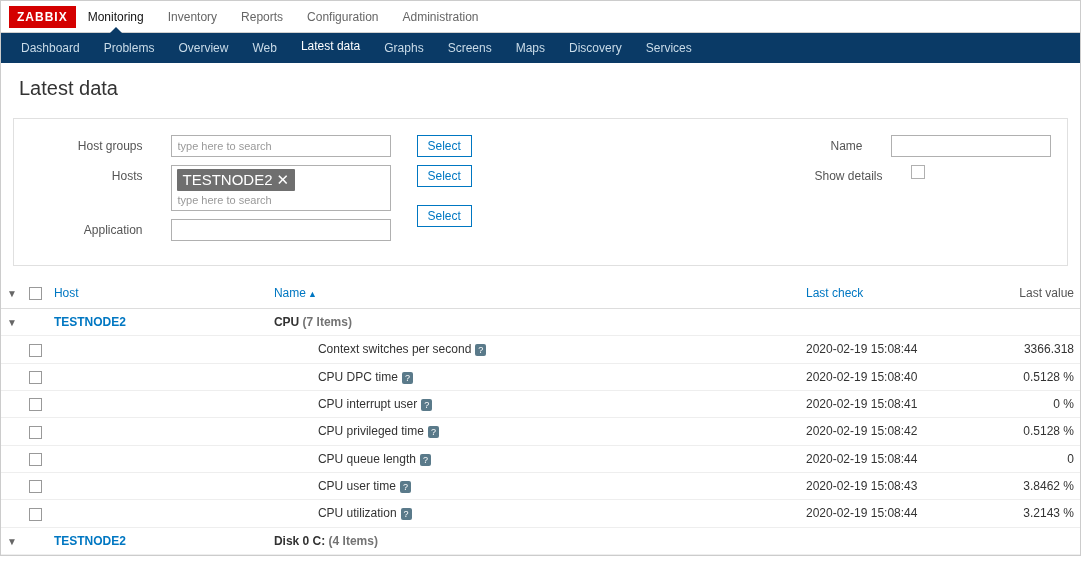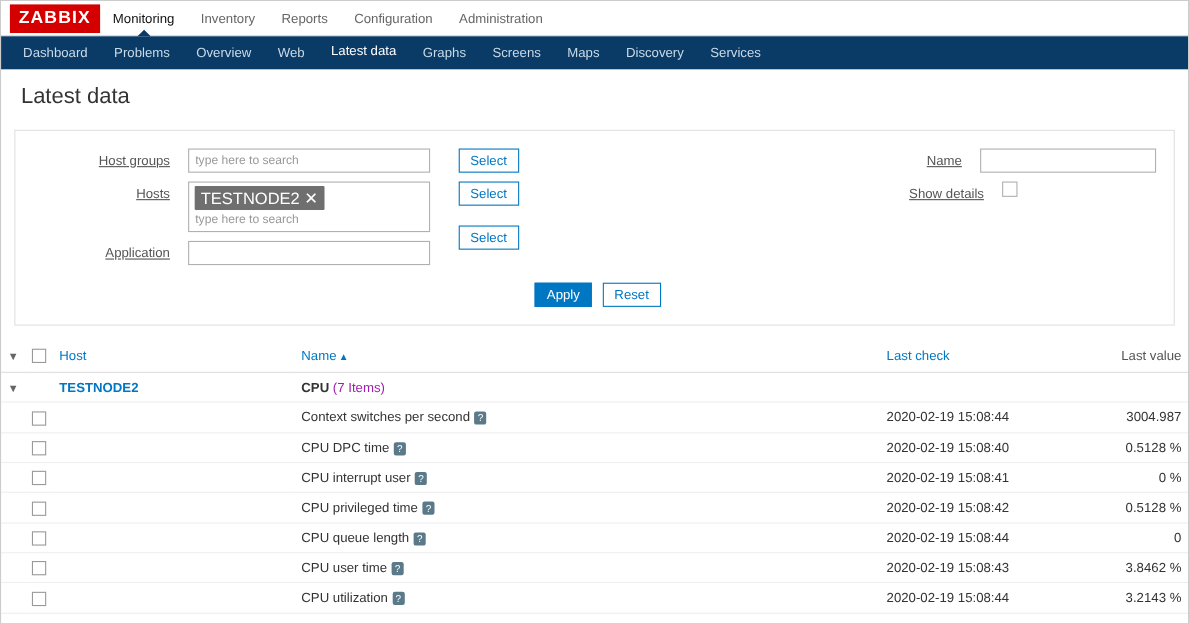--- a/index.html
+++ b/index.html
@@ -1,38 +1,38 @@
 <!DOCTYPE html>
 <html><head>
 <meta charset="utf-8">
 <style>
 * { box-sizing: border-box; margin: 0; padding: 0; }
 body { font-family: Arial, Helvetica, sans-serif; font-size: 12px; color: #333; background: #fff; width: 1081px; }
 .app { border: 1px solid #ccc; }
 
 
 .topnav { display: flex; align-items: center; background: #fff; border-bottom: 1px solid #d0d0d0; height: 32px; padding-left: 8px; }
-.logo { background: #d40000; color: #fff; font-weight: bold; font-size: 16px; padding: 4px 8px; letter-spacing: 1px; font-family: Arial; }
+.logo { background: #d40000; color: #fff; font-weight: bold; font-size: 12px; padding: 4px 8px; letter-spacing: 1px; font-family: Arial; }
 .topnav a { padding: 8px 12px; color: #666; text-decoration: none; }
 .topnav a.active { color: #111; position: relative; }
 .topnav a.active::after { content: ""; position: absolute; left: 50%; bottom: -1px; transform: translateX(-50%); width: 0; height: 0; border-left: 6px solid transparent; border-right: 6px solid transparent; border-bottom: 6px solid #0a3a66; }
 
 
 .subnav { display: flex; align-items: center; background: #0a3a66; height: 30px; padding-left: 8px; }
 .subnav a { color: #c9dbe8; text-decoration: none; padding: 6px 12px; font-size: 12px; line-height: 30px; text-align: center; }
 .subnav a.active { color: #fff; border-bottom: 3px solid #fff; line-height: 27px; }
 
 .page-title { font-size: 20px; color: #333; padding: 14px 18px 18px; font-weight: normal; }
 
 
 .filter-wrap { padding: 0 12px 12px; }
 .filter { background: #fff; border: 1px solid #e0e0e0; padding: 16px 24px; }
 .filter-grid { display: grid; grid-template-columns: 360px 340px 280px; gap: 4px 20px; justify-content: center; }
 .row { display: flex; align-items: flex-start; margin-bottom: 8px; }
-.row label { width: 140px; text-align: right; padding-right: 16px; color: #555; line-height: 22px; text-decoration: underline; }
+.row label { width: 140px; text-align: right; padding-right: 28px; color: #555; line-height: 22px; }
 .row .field { flex: 1; display: flex; align-items: flex-start; }
 .textin { border: 1px solid #b0b0b0; height: 22px; padding: 2px 6px; font-size: 11px; width: 220px; color: #333; }
 .textin::placeholder { color: #999; }
 .multiin { border: 1px solid #b0b0b0; padding: 2px 4px; width: 220px; min-height: 40px; }
 .multiin .placeholder { color: #999; font-size: 11px; display: block; padding: 2px; }
 .tag { display: inline-block; background: #6f6f6f; color: #fff; padding: 2px 6px; font-size: 15px; border-radius: 1px; margin: 1px; }
 .tag .x { margin-left: 4px; }
 .btn { border: 1px solid #0077c2; background: #fff; color: #0077c2; height: 22px; padding: 0 10px; font-size: 12px; cursor: pointer; margin-left: 6px; }
 .btn.primary { background: #0077c2; color: #fff; }
 .chk { width: 14px; height: 14px; border: 1px solid #b0b0b0; background: #fff; }
@@ -46,22 +46,22 @@
 .col-caret { width: 20px; }
 .col-chk { width: 22px; }
 .col-host { width: 220px; }
 .col-name { width: auto; }
 .col-last { width: 180px; }
 .col-val { width: 100px; text-align: right; padding-right: 18px;}
 .caret { color: #666; font-size: 10px; cursor: pointer; display: inline-block; }
 .checkbox { width: 13px; height: 13px; border: 1px solid #999; display: inline-block; vertical-align: middle; }
 .hostlink { color: #0077c2; }
 .group-row td { font-weight: bold; color: #333; }
-.group-row .count { font-weight: normal; color: #a21caf; }
-.item-name { color: #333; }
+.group-row .count { font-weight: bold; color: #737373; }
+.item-name { color: #333; margin-left: 44px; }
 .info-icon { display: inline-block; background: #5a7a8a; color: #fff; font-size: 9px; padding: 0 3px; border-radius: 2px; margin-left: 4px; vertical-align: middle; line-height: 12px; height: 12px; }
 .sort-asc { font-size: 9px; margin-left: 2px; color: #0077c2; }
 .pagewrap { position: relative; }
 </style>
 </head>
 <body>
 <div class="pagewrap">
 
 <div class="app">
 
@@ -139,24 +139,20 @@
                   <input class="textin" style="width: 160px;">
                 </div>
       </div>
       <div class="row">
         <label>Show details</label>
         <div class="field">
                   <span class="chk"></span>
                 </div>
       </div>
     </div>
-  </div>
-  <div class="filter-actions">
-    <button class="btn primary">Apply</button>
-    <button class="btn">Reset</button>
   </div>
 </div>
 </div>
 
 <table class="tbl">
   <thead>
     <tr>
       <th class="col-caret"><span class="caret">▼</span></th>
       <th class="col-chk"><span class="checkbox"></span></th>
       <th class="col-host"><span>Host</span></th>
@@ -173,21 +169,21 @@
             <td class="col-name"><b>CPU</b> <span class="count">(7 Items)</span></td>
             <td></td>
             <td></td>
           </tr>
           <tr>
             <td></td>
             <td class="col-chk"><span class="checkbox"></span></td>
             <td></td>
             <td class="col-name"><span class="item-name">Context switches per second</span><span class="info-icon">?</span></td>
             <td class="col-last">2020-02-19 15:08:44</td>
-            <td class="col-val">3004.987</td>
+            <td class="col-val">3366.318</td>
           </tr>
           <tr>
             <td></td>
             <td class="col-chk"><span class="checkbox"></span></td>
             <td></td>
             <td class="col-name"><span class="item-name">CPU DPC time</span><span class="info-icon">?</span></td>
             <td class="col-last">2020-02-19 15:08:40</td>
             <td class="col-val">0.5128 %</td>
           </tr>
           <tr>

